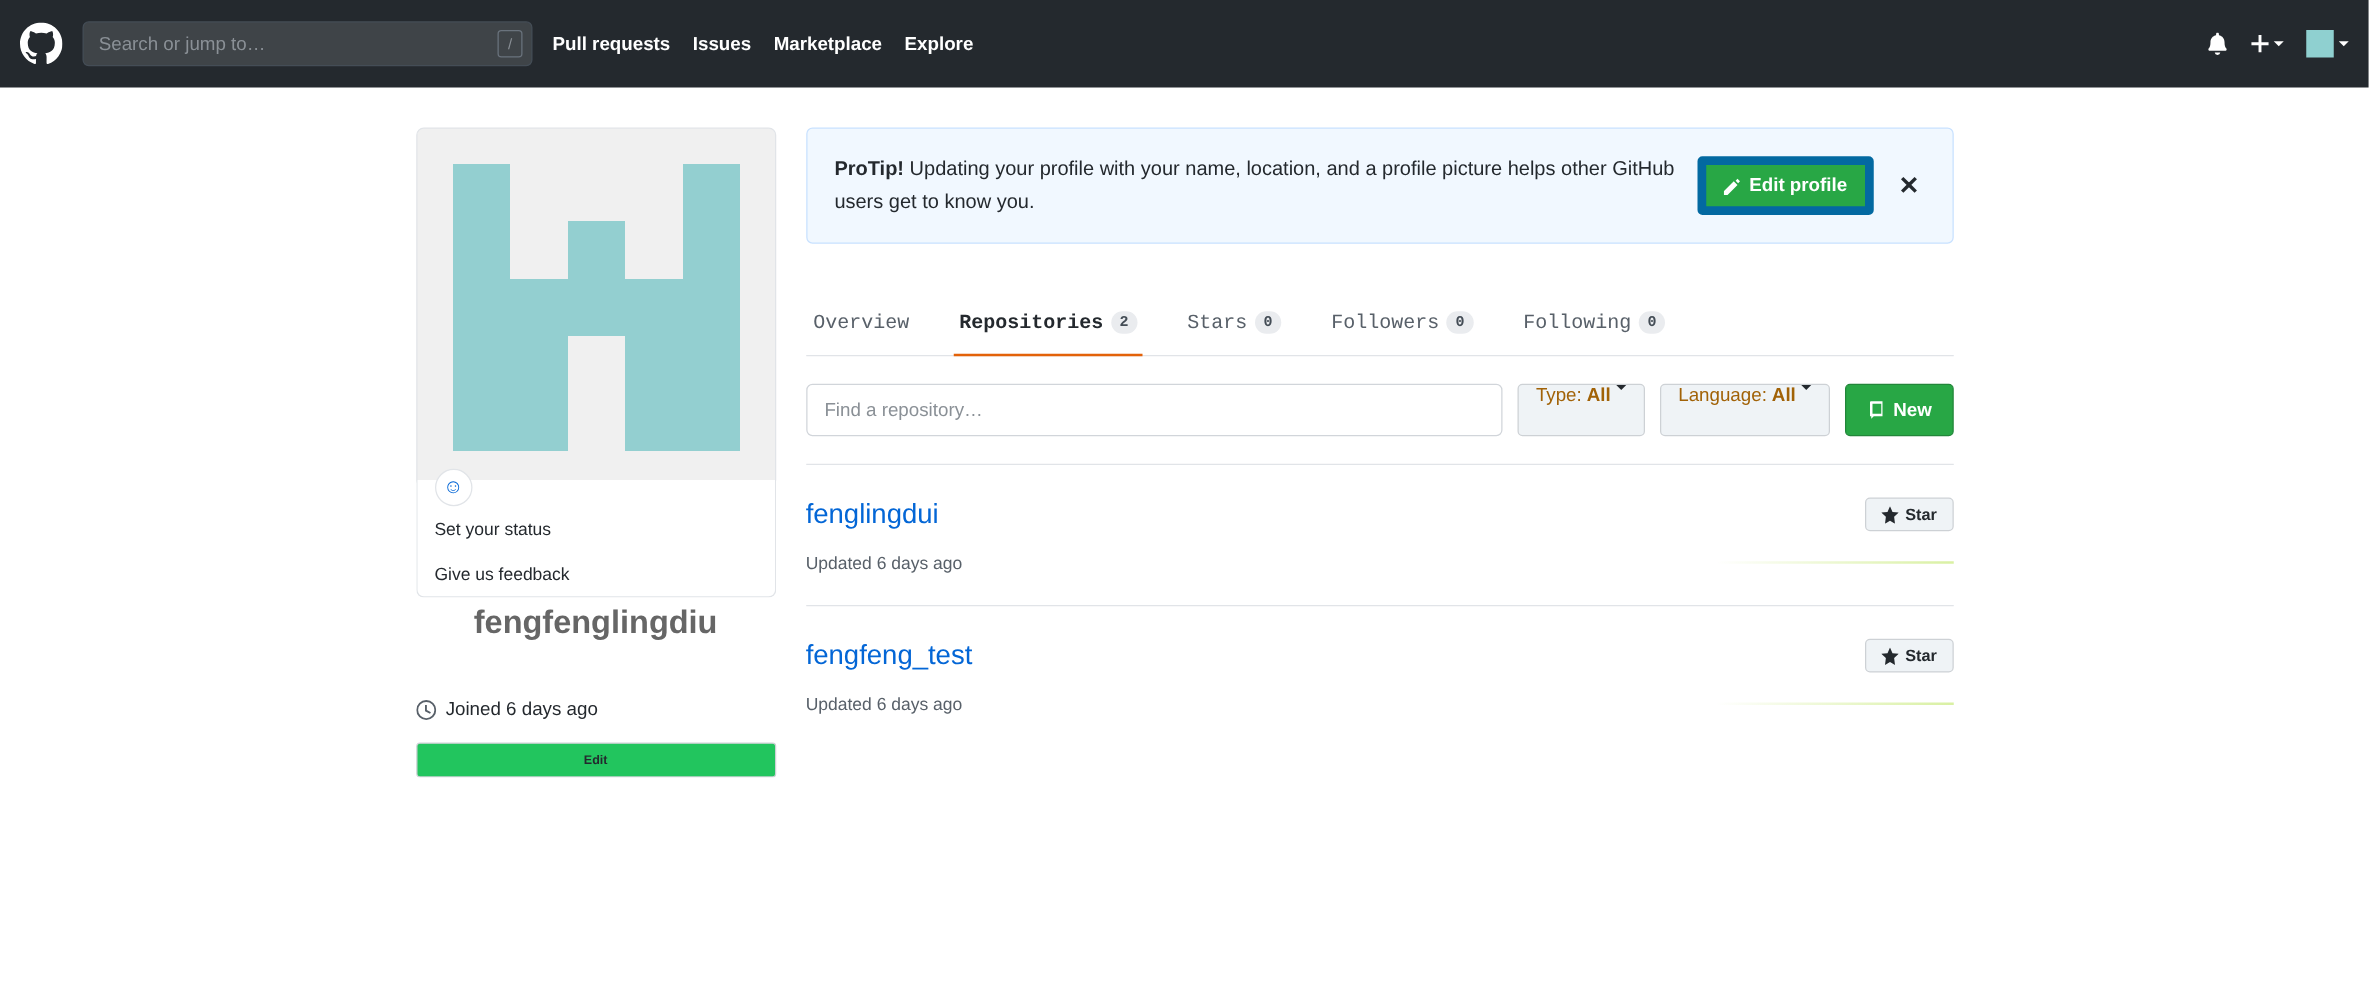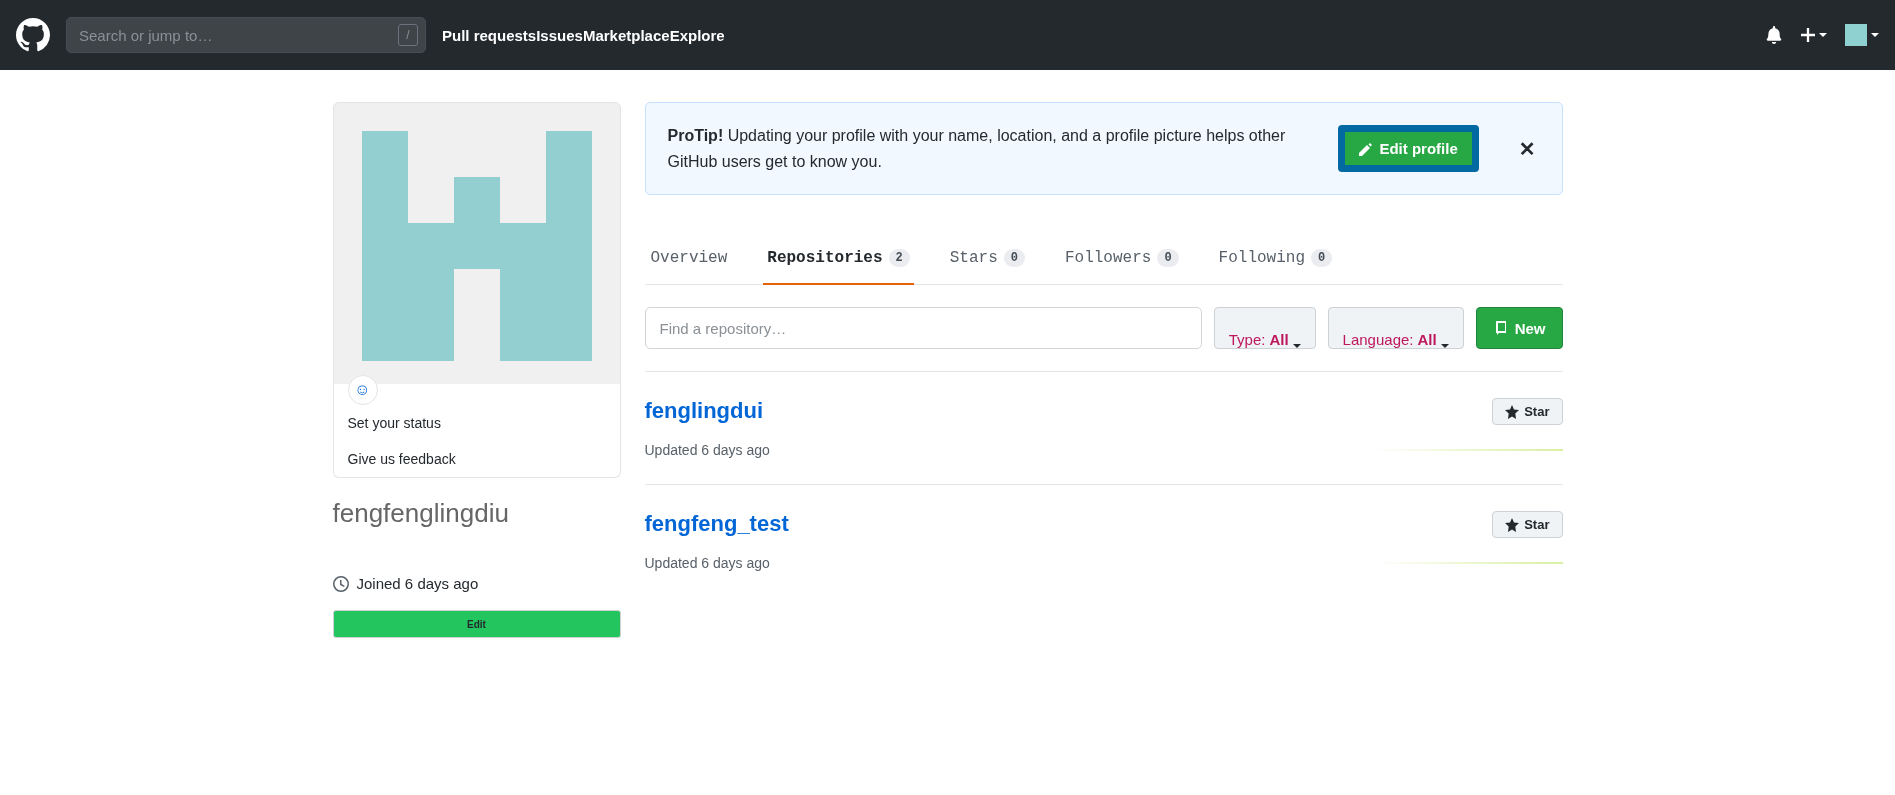--- a/index.html
+++ b/index.html
@@ -5,71 +5,71 @@
     * { margin:0; padding:0; box-sizing:border-box; }
     body { font-family:-apple-system,BlinkMacSystemFont,"Segoe UI",Helvetica,Arial,sans-serif; background:#fff; color:#24292e; font-size:14px; }
 
     
     .gh-header { background:#24292e; height:70px; display:flex; align-items:center; padding:0 16px; }
     .gh-logo { width:34px; height:34px; color:#fff; margin-right:16px; display:flex; align-items:center; }
     .gh-search { position:relative; width:360px; margin-right:16px; }
     .gh-search input { width:100%; height:36px; background:#3f4448; border:1px solid #444d56; border-radius:5px; padding:0 12px; color:#fff; font-size:15px; }
     .gh-search input::placeholder { color:#8a9096; }
     .gh-search .slash { position:absolute; right:8px; top:50%; transform:translateY(-50%); width:20px; height:22px; border:1px solid #6a737d; border-radius:3px; display:flex; align-items:center; justify-content:center; font-size:12px; color:#8a9096; }
-    .gh-nav { display:flex; }
+    .gh-nav { display:flex; gap:18px; }
     .gh-nav a { color:#fff; font-weight:600; font-size:15px; text-decoration:none; }
     .gh-header-right { margin-left:auto; display:flex; align-items:center; gap:18px; }
     .gh-header-right .icon-btn { color:#fff; display:flex; align-items:center; gap:4px; cursor:pointer; }
     .gh-avatar-small { width:22px; height:22px; background:#8fd0d0; display:inline-block; }
     .caret   { width:0; height:0; border-left:4px solid transparent; border-right:4px solid transparent; border-top:4px solid #fff; }
 
     
     .page { max-width:1230px; margin:0 auto; display:flex; padding-top:32px; gap:24px; }
     .sidebar { width:288px; }
     .main { flex:1; }
 
     
     .avatar-box { width:288px; height:288px; background:#f0f0f0; border:1px solid #e1e4e8; border-radius:6px; display:flex; align-items:center; justify-content:center; }
     .identicon { width:230px; height:230px; }
     .status-card { border:1px solid #e1e4e8; border-top:none; border-radius:0 0 6px 6px; margin-top:-6px; padding-top:6px; background:#fff; }
     .status-emoji { width:30px; height:30px; border:1px solid #e1e4e8; border-radius:50%; background:#fff; display:flex; align-items:center; justify-content:center; margin-left:14px; margin-top:-15px; position:relative; color:#0366d6; font-size:16px; }
     .status-link { display:block; padding:10px 14px; color:#24292e; text-decoration:none; font-size:14px; }
-    .username { font-size:26px; color:#666; font-weight:400; margin-top:20px; }
+    .username { font-size:26px; color:#666; font-weight:700; margin-top:4px;text-align:center; }
     .joined { display:flex; align-items:center; gap:8px; margin-top:46px; color:#24292e; font-size:15px; }
     .btn-edit { width:100%; margin-top:18px; height:28px; background:#22c55e; border:1px solid #cdd1d5; border-radius:3px; font-size:10px; font-weight:600; color:#24292e; cursor:pointer; }
 
     
-    .protip { border:1px solid #c8e1ff; background:#f1f8ff; border-radius:5px; padding:20px 22px; display:flex; align-items:center; gap:36px; color:#24292e; }
+    .protip { border:1px solid #c8e1ff; background:#f1f8ff; border-radius:5px; padding:20px 22px; display:flex; align-items:center; gap:16px; color:#24292e; }
     .protip-text { flex:1; font-size:16px; line-height:1.6; }
     .protip-text strong { font-weight:600; }
     .btn-green { background:#28a745; color:#fff; border:7px solid #0369a1; border-radius:4px; padding:8px 14px; font-size:15px; font-weight:600; display:flex; align-items:center; gap:6px; cursor:pointer; }
     .protip .close { font-size:20px; font-weight:700; cursor:pointer; padding:0 4px; }
 
     
     .tabnav { border-bottom:1px solid #e1e4e8; margin-top:40px; display:flex; gap:32px; padding:0 2px;font-family:Liberation Mono, monospace; }
     .tabnav a { padding:14px 4px 16px; color:#586069; font-size:16px; text-decoration:none; display:flex; align-items:center; gap:6px; border-bottom:2px solid transparent; margin-bottom:-1px; }
     .tabnav a.active { font-weight:600; color:#24292e; border-bottom-color:#e36209;text-align:right; }
     .counter { background:#eaecef; color:#444d56; font-size:12px; font-weight:600; padding:2px 7px; border-radius:10px; }
 
     
     .filter-row { display:flex; gap:12px; margin-top:22px; align-items:center; }
     .filter-row input { flex:1; height:42px; border:1px solid #d1d5da; border-radius:5px; padding:0 14px; font-size:15px; }
     .filter-row input::placeholder { color:#8a9096; }
-    .btn-select { height:42px; background:#eff3f6; border:1px solid #cdd1d5; border-radius:4px; padding:0 14px; font-size:15px; display:flex; align-items:flex-end; gap:4px; cursor:pointer; color:#be185d; }
+    .btn-select { height:42px; background:#eff3f6; border:1px solid #cdd1d5; border-radius:4px; padding:0 14px; font-size:15px; display:flex; align-items:flex-start; gap:4px; cursor:pointer; color:#a16207; }
     .btn-select strong { font-weight:600; }
     .btn-select .caret { border-top-color:#24292e; }
     .btn-new { height:42px; background:#28a745; color:#fff; border:1px solid #22863a; border-radius:4px; padding:0 16px; font-size:15px; font-weight:600; display:flex; align-items:center; gap:6px; cursor:pointer; margin-left:auto; }
     .left-filters{ display:flex; gap:12px; flex:1; }
 
     .divider { border-top:1px solid #e1e4e8; margin-top:22px; }
 
     
     .repo { padding:26px 0; border-bottom:1px solid #e1e4e8; display:flex; align-items:flex-start; }
     .repo-main { flex:1; }
-    .repo h3 a { color:#0366d6; font-size:22px; font-weight:700; text-decoration:none; }
+    .repo h3 a { color:#0366d6; font-size:22px; font-weight:400; text-decoration:none; }
     .repo .meta { color:#586069; font-size:14px; margin-top:18px; }
     .repo-right { display:flex; flex-direction:column; align-items:flex-end; gap:24px; }
     .btn-star { background:#eff3f6; border:1px solid #cdd1d5; border-radius:4px; padding:5px 12px; font-size:13px; font-weight:600; display:flex; align-items:center; gap:5px; cursor:pointer; color:#24292e; }
     .spark { width:190px; height:2px; background:linear-gradient(to right, transparent, #d9f0a3); }
 
     svg { display:block; }
   </style>
 </head>
 <body>
 

